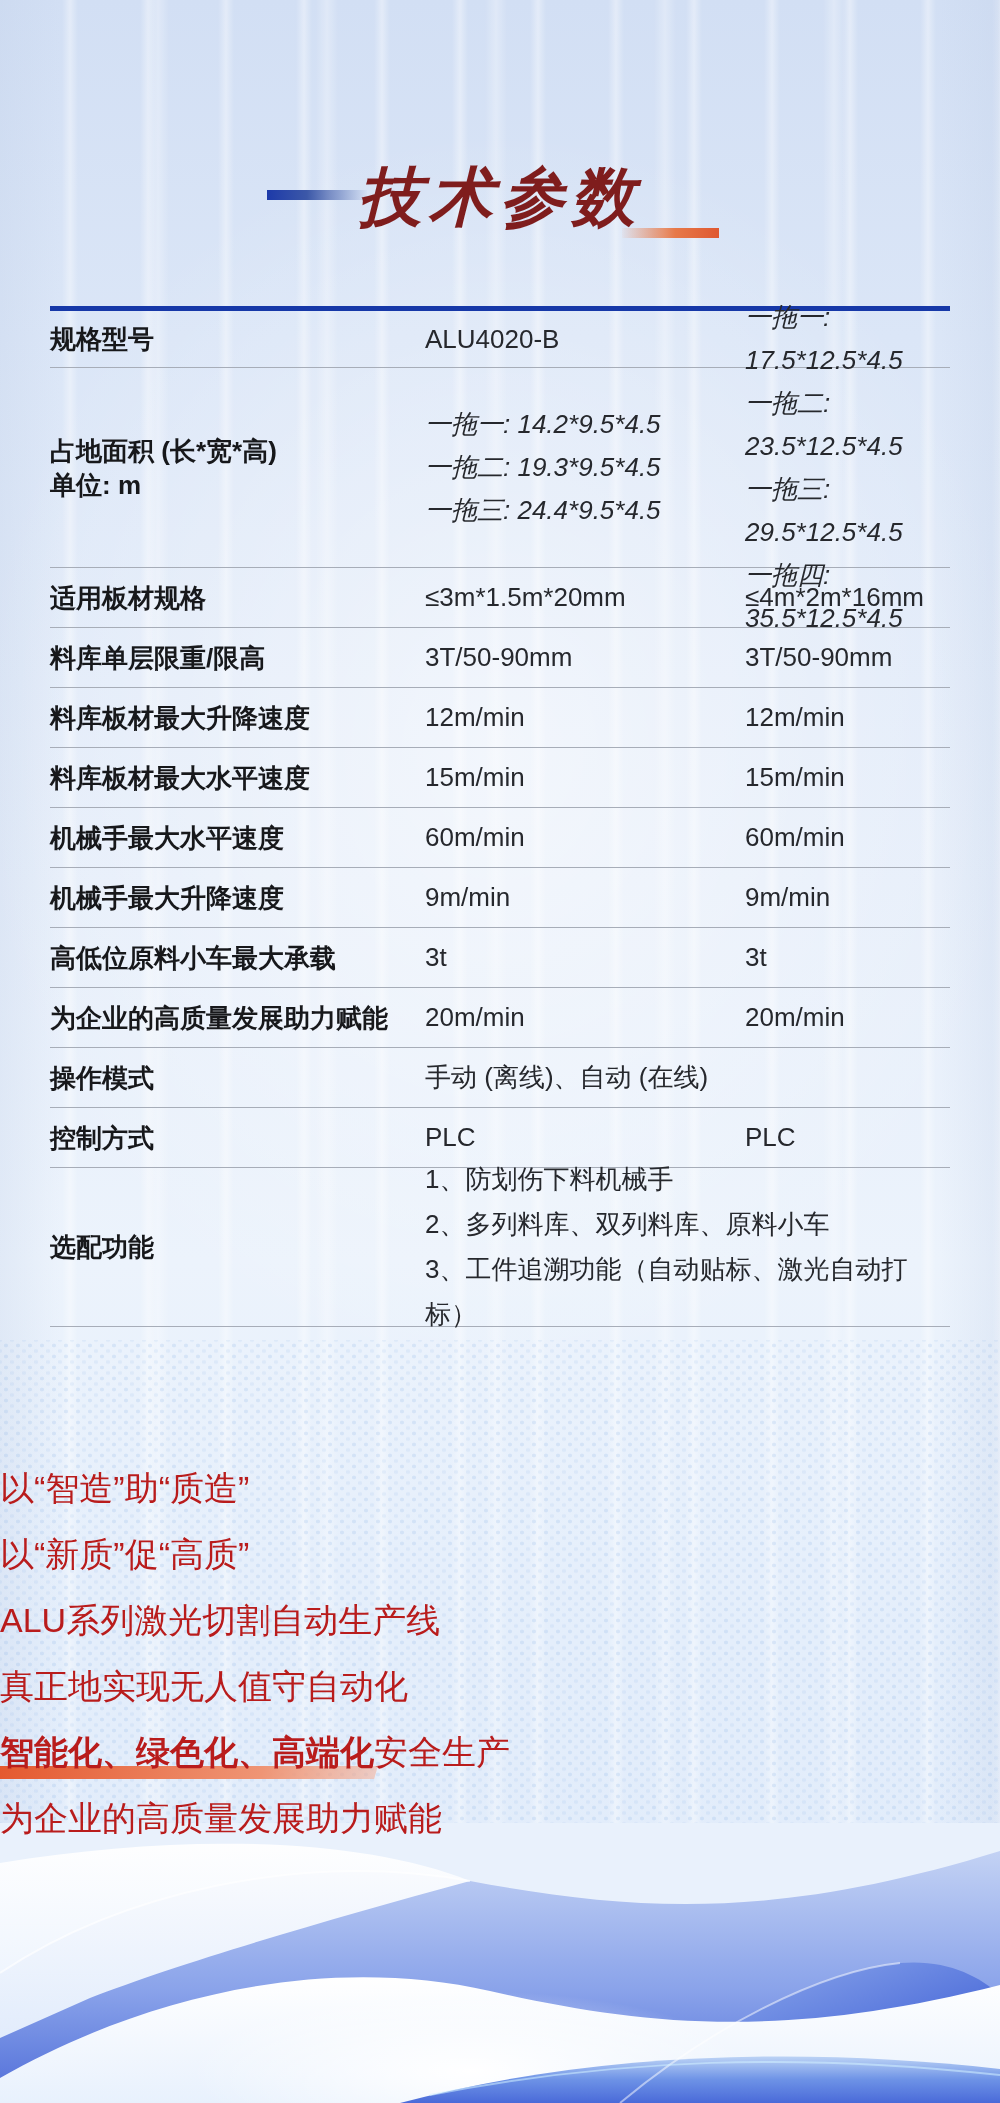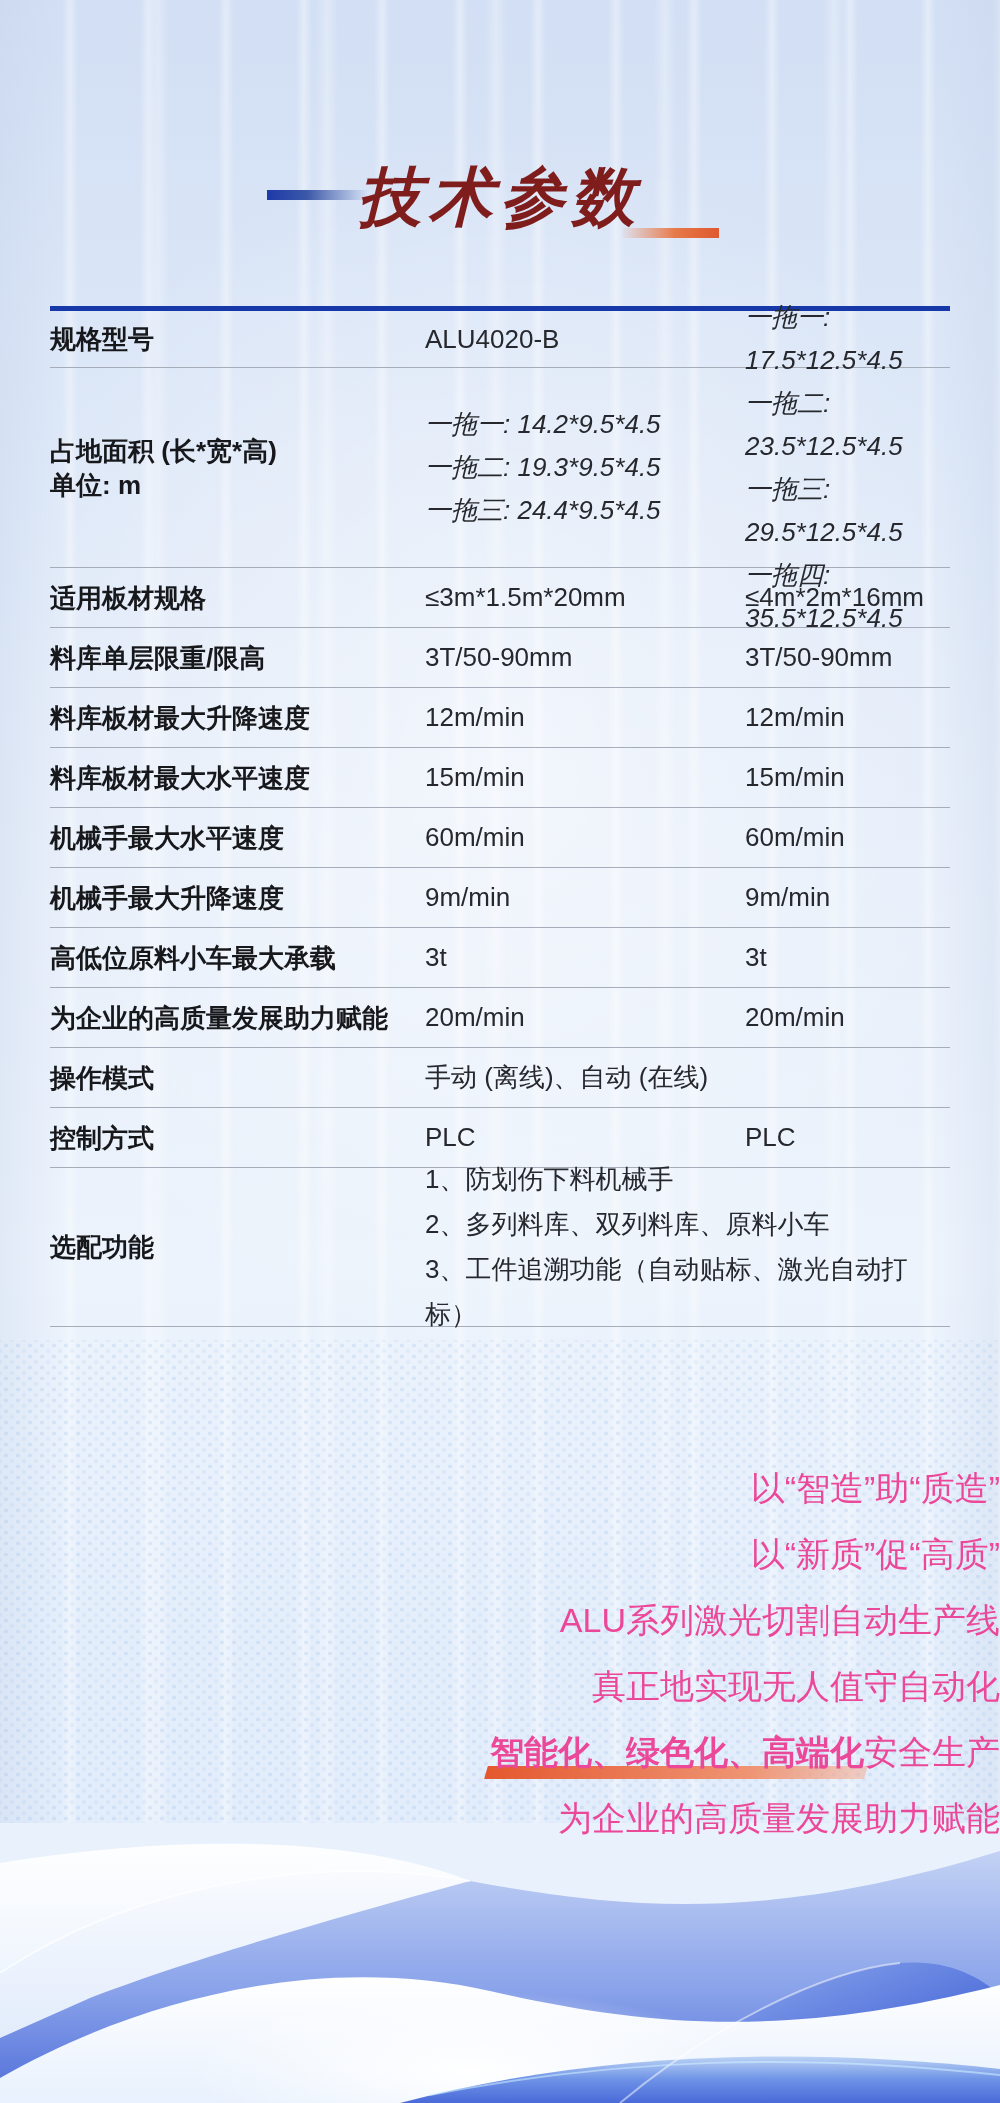--- a/index.html
+++ b/index.html
@@ -37,22 +37,22 @@
   .toprule{height:5px;background:#1638a8;}
   .trow{display:flex;align-items:center;border-bottom:1px solid #a7adb8;box-sizing:border-box;}
   .h57{height:57px}.h200{height:200px}.h60{height:60px}.h159{height:159px}
   .c-label{width:375px;font-weight:bold;font-size:26px;line-height:34px;flex-shrink:0;}
   .c-label .note{font-weight:bold;}
   .c-v1{width:320px;font-size:26px;color:#26282d;flex-shrink:0;}
   .c-v2{flex:1;font-size:26px;color:#26282d;}
   .mline div{line-height:43px;font-style:italic;}
   .opt-items div{line-height:45px;}
   
-  .slogans{position:absolute;top:1455px;left:0;width:1000px;text-align:right;
-    font-size:34px;color:#ec4899;z-index:3;}
+  .slogans{position:absolute;top:1455px;left:0;width:1000px;text-align:left;
+    font-size:34px;color:#b91c1c;z-index:3;}
   .slogans .line{height:66px;line-height:66px;}
   .hl-wrap{position:relative;display:inline-block;font-weight:bold;}
   .hl-bar{position:absolute;left:-4px;right:-2px;bottom:6px;height:13px;z-index:0;
     transform:skewX(-16deg);
     background:linear-gradient(90deg,#e4582e 0%,#ef9575 70%,rgba(244,176,152,0.55) 100%);}
   .hl-text{position:relative;z-index:1;}
   
   .waves{position:absolute;left:0;bottom:0;width:1000px;height:280px;z-index:1;}
 </style>
 </head>

